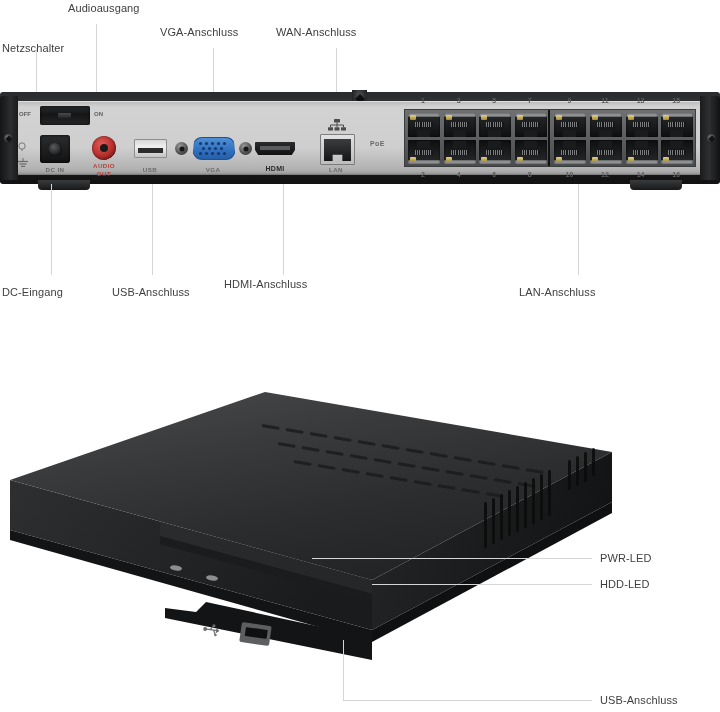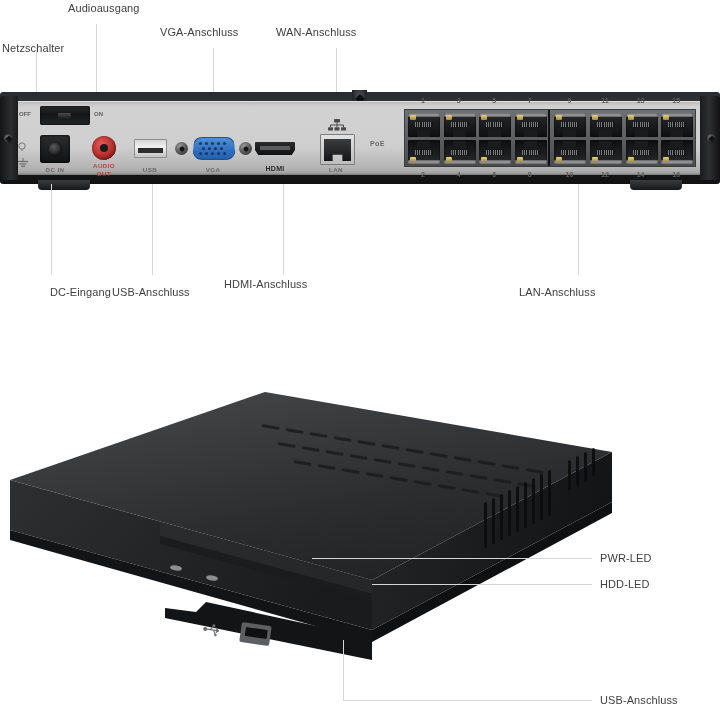--- a/index.html
+++ b/index.html
@@ -433,21 +433,21 @@
         <div class="pnum bot" style="left: 513.8px;">8</div>
         <div class="pnum bot" style="left: 553.4px;">10</div>
         <div class="pnum bot" style="left: 589px;">12</div>
         <div class="pnum bot" style="left: 624.6px;">14</div>
         <div class="pnum bot" style="left: 660.2px;">16</div>
       </div>
   </div>
 
   <div>
     <div class="leader v" style="left:51px;top:184px;height:91px;"></div>
-    <div class="callout" style="left:2px;top:284px;margin-left:48px;">DC-Eingang</div>
+    <div class="callout" style="left:2px;top:284px;">DC-Eingang</div>
 
     <div class="leader v" style="left:152px;top:184px;height:91px;"></div>
     <div class="callout" style="left:112px;top:284px;">USB-Anschluss</div>
 
     <div class="leader v" style="left:283px;top:184px;height:91px;"></div>
     <div class="callout" style="left:224px;top:276px;">HDMI-Anschluss</div>
 
     <div class="leader v" style="left:578px;top:184px;height:91px;"></div>
     <div class="callout" style="left:519px;top:284px;">LAN-Anschluss</div>
   </div>

